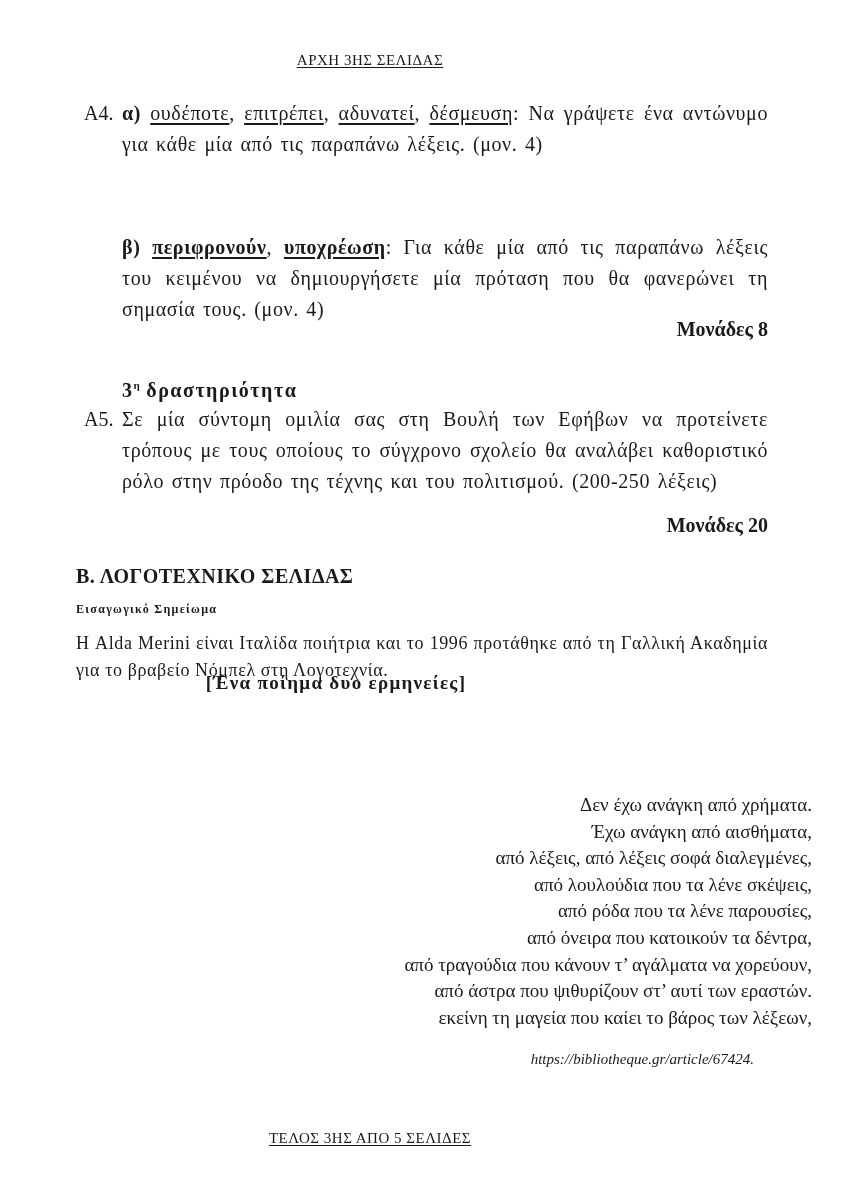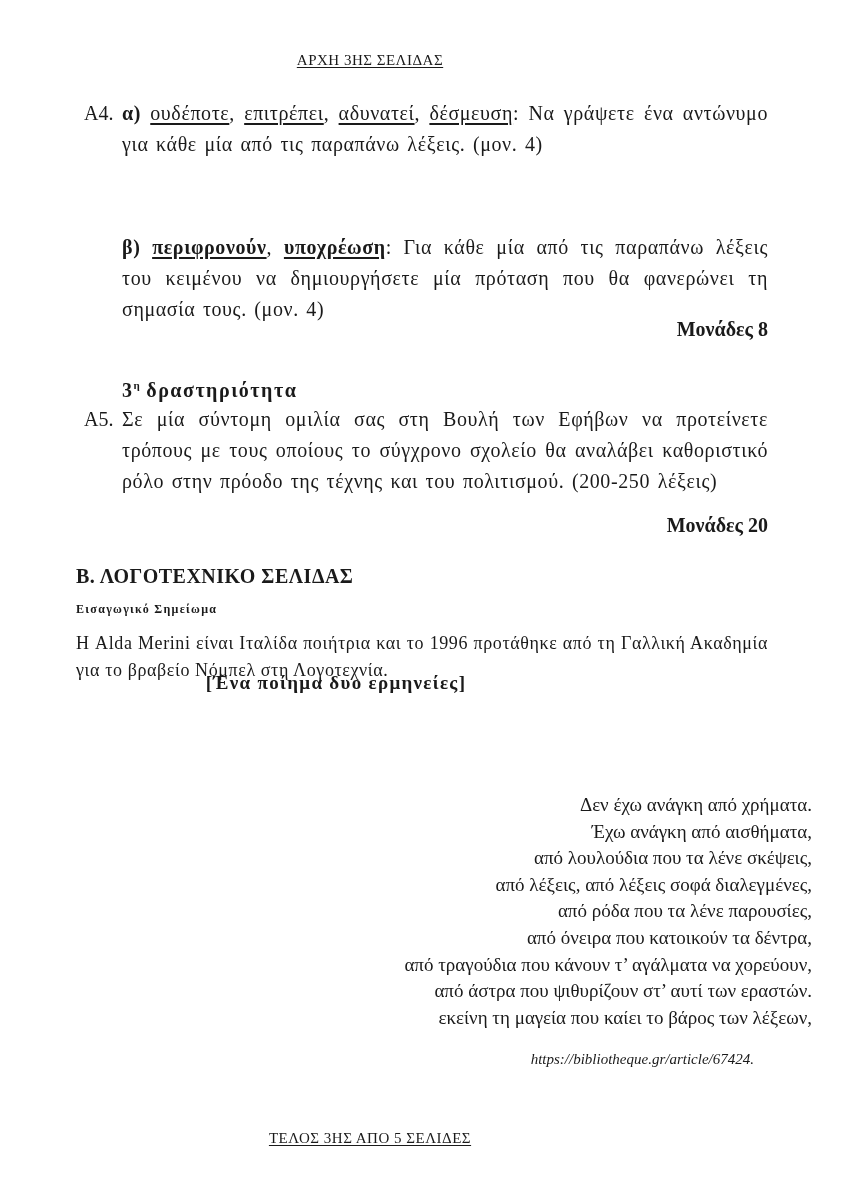--- a/index.html
+++ b/index.html
@@ -163,22 +163,22 @@
 <div id="monades20" class="right">Μονάδες 20</div>
 
 <div id="section-b">Β. ΛΟΓΟΤΕΧΝΙΚΟ ΣΕΛΙΔΑΣ</div>
 <div id="intro-title">Εισαγωγικό Σημείωμα</div>
 <div id="intro-text">Η Alda Merini είναι Ιταλίδα ποιήτρια και το 1996 προτάθηκε από τη Γαλλική Ακαδημία για το βραβείο Νόμπελ στη Λογοτεχνία.</div>
 
 <div id="poem-title">[Ένα ποίημα δυο ερμηνείες]</div>
 <div id="poem">
   <span class="poem-line">Δεν έχω ανάγκη από χρήματα.</span>
   <span class="poem-line">Έχω ανάγκη από αισθήματα,</span>
+  <span class="poem-line">από λέξεις, από λέξεις σοφά διαλεγμένες,</span>
   <span class="poem-line">από λουλούδια που τα λένε σκέψεις,</span>
-  <span class="poem-line">από λέξεις, από λέξεις σοφά διαλεγμένες,</span>
   <span class="poem-line">από ρόδα που τα λένε παρουσίες,</span>
   <span class="poem-line">από όνειρα που κατοικούν τα δέντρα,</span>
   <span class="poem-line">από τραγούδια που κάνουν τ’ αγάλματα να χορεύουν,</span>
   <span class="poem-line">από άστρα που ψιθυρίζουν στ’ αυτί των εραστών.</span>
   <span class="poem-line">εκείνη τη μαγεία που καίει το βάρος των λέξεων,</span>
 </div>
 
 <div id="citation">
   <div>https://bibliotheque.gr/article/67424.</div>
 </div>

